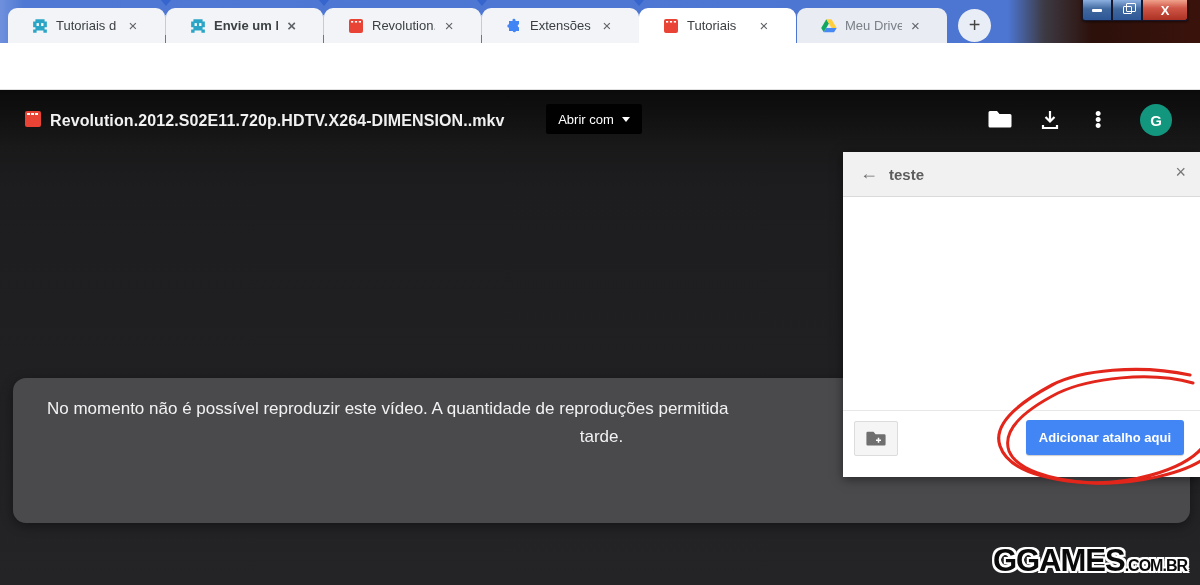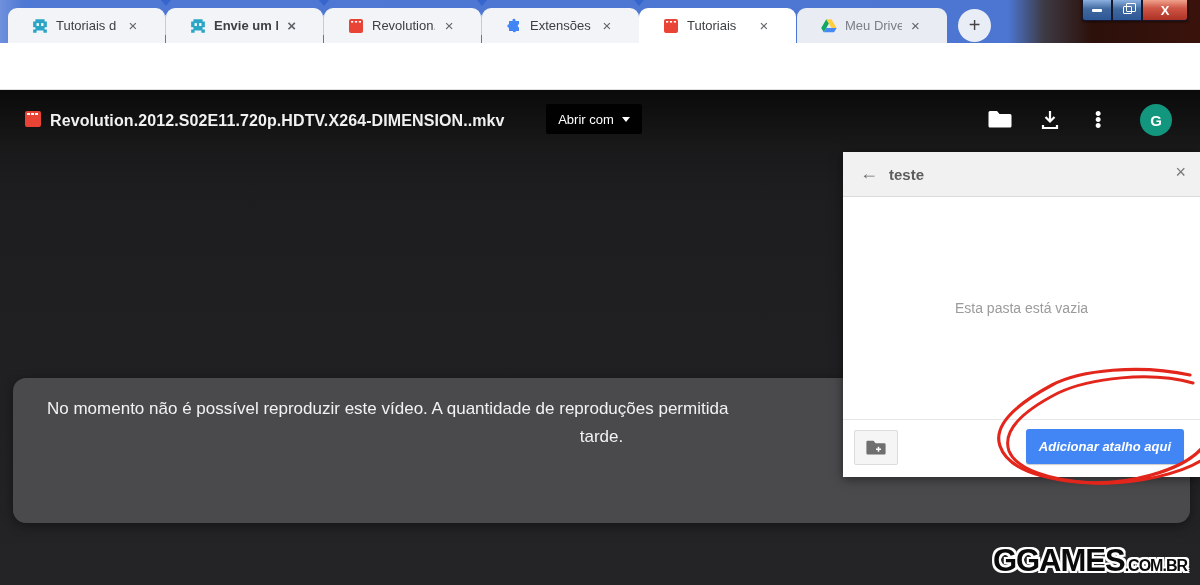--- a/index.html
+++ b/index.html
@@ -82,22 +82,22 @@
   
   .panel { position:absolute; left:843px; top:152px; width:357px; height:325px; background:#fff;
     box-shadow:0 2px 10px rgba(0,0,0,.5); z-index:5; }
   .panel-hd { position:absolute; left:0; top:0; width:100%; height:45px; background:#f1f1f1;
     border-bottom:1px solid #dadada; }
   .panel-back { position:absolute; left:17px; top:11px; color:#6e6e6e; font-size:18px; }
   .panel-title { position:absolute; left:46px; top:14px; color:#5c5c5c; font-size:15px; font-weight:bold; }
   .panel-close { position:absolute; right:14px; top:11px; color:#777; font-size:18px; line-height:1; }
   .panel-empty { position:absolute; left:0; top:148px; width:100%; text-align:center;
     color:#9b9b9b; font-size:14px; }
-  .panel-ft { position:absolute; left:0; bottom:0; width:100%; height:58px;
-    border-top:1px solid #e8e8e8;font-style:italic; }
+  .panel-ft { position:absolute; left:0; bottom:0; width:100%; height:67px;
+    border-top:1px solid #e8e8e8; }
   .newfolder-btn { position:absolute; left:11px; top:10px; width:44px; height:35px;
     background:#f5f5f5; border:1px solid #dcdcdc; border-radius:2px;
     display:flex; align-items:center; justify-content:center; }
   .shortcut-btn { position:absolute; right:16px; top:9px; height:35px; background:#4285f4;
     border-radius:3px; color:#fff; font-size:13px; font-weight:bold; display:flex;
     align-items:center; padding:0 13px; box-shadow:0 1px 1px rgba(0,0,0,.2); }
 
   
   .redcircle { position:absolute; left:955px; top:358px; width:245px; height:148px;
     z-index:20; pointer-events:none; overflow:visible; }
@@ -250,21 +250,20 @@
   <div class="msg-l1">No momento não é possível reproduzir este vídeo. A quantidade de reproduções permitida</div>
   <div class="msg-l2">tarde.</div>
 </div>
 
 <div class="panel">
   <div class="panel-hd">
     <span class="panel-back">←</span>
     <span class="panel-title">teste</span>
     <span class="panel-close">×</span>
   </div>
-  <div class="panel-empty">Esta pasta está vazia</div>
   <div class="panel-ft">
     <div class="newfolder-btn">
       <svg width="20" height="17" viewBox="0 0 24 20">
         <path fill="#6f6f6f" d="M2,2h7l2.5,3H22a1.5,1.5 0 0 1 1.5,1.5V17a1.5,1.5 0 0 1 -1.5,1.5H2A1.5,1.5 0 0 1 0.5,17V3.5A1.5,1.5 0 0 1 2,2z"></path>
         <path d="M15,9v6 M12,12h6" stroke="#fff" stroke-width="1.8"></path>
       </svg>
     </div>
     <div class="shortcut-btn">Adicionar atalho aqui</div>
   </div>
 </div>

